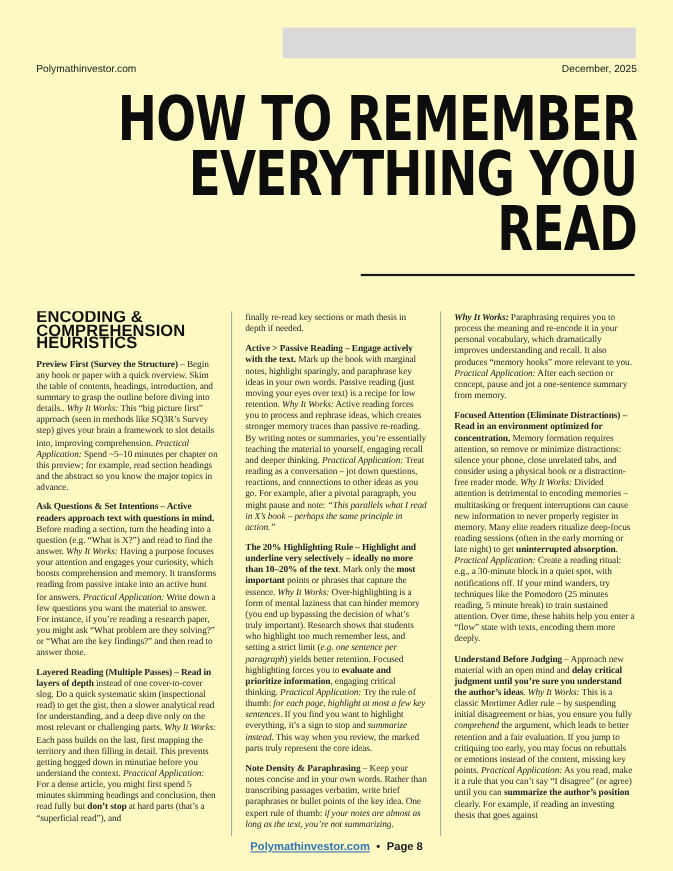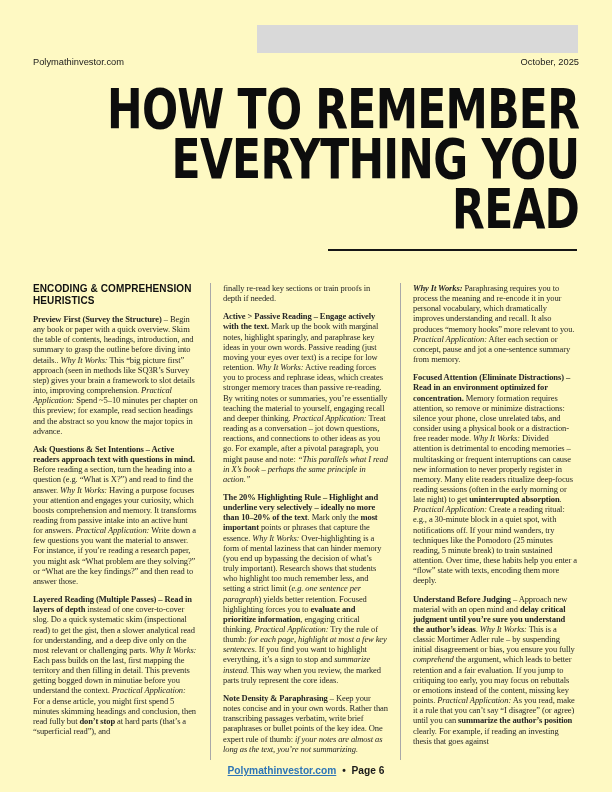--- a/index.html
+++ b/index.html
@@ -23,21 +23,21 @@
     transform:scaleX(0.76); transform-origin:100% 0%;
   }
   .title-rule { position:absolute; left:328px; top:249px; width:249px; height:2px; background:#161616; }
 
   
   .body-cols { position:absolute; left:33px; top:283px; width:546px; height:477px; display:flex; }
   .col { width:165px; overflow:hidden; }
   .divider { width:1px; background:#a8a8a8; margin:0 12px; flex:none; }
 
   .section-heading {
-    font-family:"Liberation Sans", sans-serif; font-weight:bold; font-size:10px;
+    font-family:"Liberation Sans", sans-serif; font-weight:bold; font-size:15px;
     line-height:11.5px; letter-spacing:0.1px; color:#111111; margin:0 0 0 0;
   }
   .para { margin:8px 0 0 0; font-size:8.5px; line-height:10.15px; letter-spacing:-0.1px; color:#262626; }
   .col > .para:first-child { margin-top:0; }
   .para strong { font-weight:bold; }
   .para em { }
 
   
   .footer {
     position:absolute; left:0; right:0; top:765px; text-align:center;
@@ -47,50 +47,50 @@
   .footer .sep { margin:0 3px; }
 </style>
 </head>
 <body>
 
 <div class="page">
 
   <div class="masthead-bar"></div>
 
   <div class="hdr-text site">Polymathinvestor.com</div>
-  <div class="hdr-text date">October, 2025</div>
+  <div class="hdr-text date">December, 2025</div>
 
   <div class="title">
     <div>HOW TO REMEMBER</div>
     <div>EVERYTHING YOU</div>
     <div>READ</div>
   </div>
   <div class="title-rule"></div>
 
   <div class="body-cols">
     <div class="col">
       <h2 class="section-heading">ENCODING &amp; COMPREHENSION HEURISTICS</h2>
     <p class="para"><strong>Preview First (Survey the Structure)</strong> – Begin any book or paper with a quick overview. Skim the table of contents, headings, introduction, and summary to grasp the outline before diving into details.. <em>Why It Works:</em> This “big picture first” approach (seen in methods like SQ3R’s Survey step) gives your brain a framework to slot details into, improving comprehension. <em>Practical Application:</em> Spend ~5–10 minutes per chapter on this preview; for example, read section headings and the abstract so you know the major topics in advance.</p>
         <p class="para"><strong>Ask Questions &amp; Set Intentions – Active readers approach text with questions in mind.</strong> Before reading a section, turn the heading into a question (e.g. “What is X?”) and read to find the answer. <em>Why It Works:</em> Having a purpose focuses your attention and engages your curiosity, which boosts comprehension and memory. It transforms reading from passive intake into an active hunt for answers. <em>Practical Application:</em> Write down a few questions you want the material to answer. For instance, if you’re reading a research paper, you might ask “What problem are they solving?” or “What are the key findings?” and then read to answer those.</p>
         <p class="para"><strong>Layered Reading (Multiple Passes) – Read in layers of depth</strong> instead of one cover-to-cover slog. Do a quick systematic skim (inspectional read) to get the gist, then a slower analytical read for understanding, and a deep dive only on the most relevant or challenging parts. <em>Why It Works:</em> Each pass builds on the last, first mapping the territory and then filling in detail. This prevents getting bogged down in minutiae before you understand the context. <em>Practical Application:</em> For a dense article, you might first spend 5 minutes skimming headings and conclusion, then read fully but <strong>don’t stop</strong> at hard parts (that’s a “superficial read”), and</p>
       </div>
     <div class="divider"></div>
     <div class="col">
-        <p class="para">finally re-read key sections or train proofs in depth if needed.</p>
+        <p class="para">finally re-read key sections or math thesis in depth if needed.</p>
         <p class="para"><strong>Active &gt; Passive Reading – Engage actively with the text.</strong> Mark up the book with marginal notes, highlight sparingly, and paraphrase key ideas in your own words. Passive reading (just moving your eyes over text) is a recipe for low retention. <em>Why It Works:</em> Active reading forces you to process and rephrase ideas, which creates stronger memory traces than passive re-reading. By writing notes or summaries, you’re essentially teaching the material to yourself, engaging recall and deeper thinking. <em>Practical Application:</em> Treat reading as a conversation – jot down questions, reactions, and connections to other ideas as you go. For example, after a pivotal paragraph, you might pause and note: <em>“This parallels what I read in X’s book – perhaps the same principle in action.”</em></p>
         <p class="para"><strong>The 20% Highlighting Rule – Highlight and underline very selectively – ideally no more than 10–20% of the text</strong>. Mark only the <strong>most important</strong> points or phrases that capture the essence. <em>Why It Works:</em> Over-highlighting is a form of mental laziness that can hinder memory (you end up bypassing the decision of what’s truly important). Research shows that students who highlight too much remember less, and setting a strict limit (<em>e.g. one sentence per paragraph</em>) yields better retention. Focused highlighting forces you to <strong>evaluate and prioritize information</strong>, engaging critical thinking. <em>Practical Application:</em> Try the rule of thumb: <em>for each page, highlight at most a few key sentences</em>. If you find you want to highlight everything, it’s a sign to stop and <em>summarize instead</em>. This way when you review, the marked parts truly represent the core ideas.</p>
         <p class="para"><strong>Note Density &amp; Paraphrasing</strong> – Keep your notes concise and in your own words. Rather than transcribing passages verbatim, write brief paraphrases or bullet points of the key idea. One expert rule of thumb: <em>if your notes are almost as long as the text, you’re not summarizing</em>.</p>
       </div>
     <div class="divider"></div>
     <div class="col">
         <p class="para"><strong><em>Why It Works:</em></strong> Paraphrasing requires you to process the meaning and re-encode it in your personal vocabulary, which dramatically improves understanding and recall. It also produces “memory hooks” more relevant to you. <em>Practical Application:</em> After each section or concept, pause and jot a one-sentence summary from memory.</p>
         <p class="para"><strong>Focused Attention (Eliminate Distractions) – Read in an environment optimized for concentration.</strong> Memory formation requires attention, so remove or minimize distractions: silence your phone, close unrelated tabs, and consider using a physical book or a distraction-free reader mode. <em>Why It Works:</em> Divided attention is detrimental to encoding memories – multitasking or frequent interruptions can cause new information to never properly register in memory. Many elite readers ritualize deep-focus reading sessions (often in the early morning or late night) to get <strong>uninterrupted absorption</strong>. <em>Practical Application:</em> Create a reading ritual: e.g., a 30-minute block in a quiet spot, with notifications off. If your mind wanders, try techniques like the Pomodoro (25 minutes reading, 5 minute break) to train sustained attention. Over time, these habits help you enter a “flow” state with texts, encoding them more deeply.</p>
         <p class="para"><strong>Understand Before Judging</strong> – Approach new material with an open mind and <strong>delay critical judgment until you’re sure you understand the author’s ideas</strong>. <em>Why It Works:</em> This is a classic Mortimer Adler rule – by suspending initial disagreement or bias, you ensure you fully <em>comprehend</em> the argument, which leads to better retention and a fair evaluation. If you jump to critiquing too early, you may focus on rebuttals or emotions instead of the content, missing key points. <em>Practical Application:</em> As you read, make it a rule that you can’t say “I disagree” (or agree) until you can <strong>summarize the author’s position</strong> clearly. For example, if reading an investing thesis that goes against</p>
       </div>
   </div>
 
   <div class="footer">
     <span class="footer-link">Polymathinvestor.com</span>
     <span class="sep">•</span>
-    <span>Page 6</span>
+    <span>Page 8</span>
   </div>
 
 </div>
 
 </body></html>

